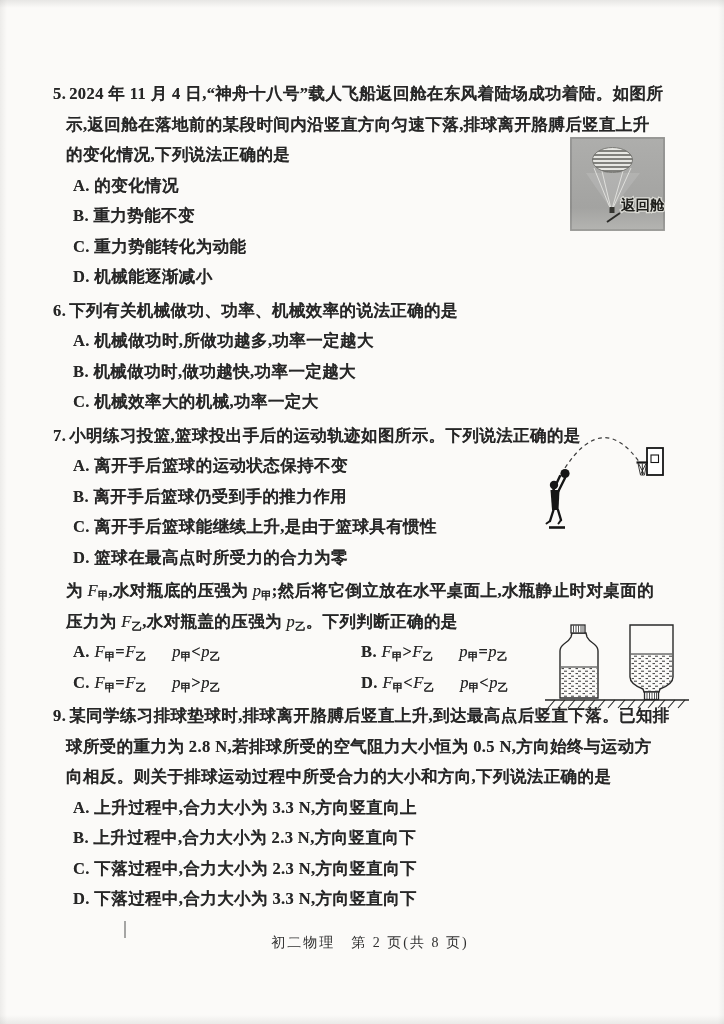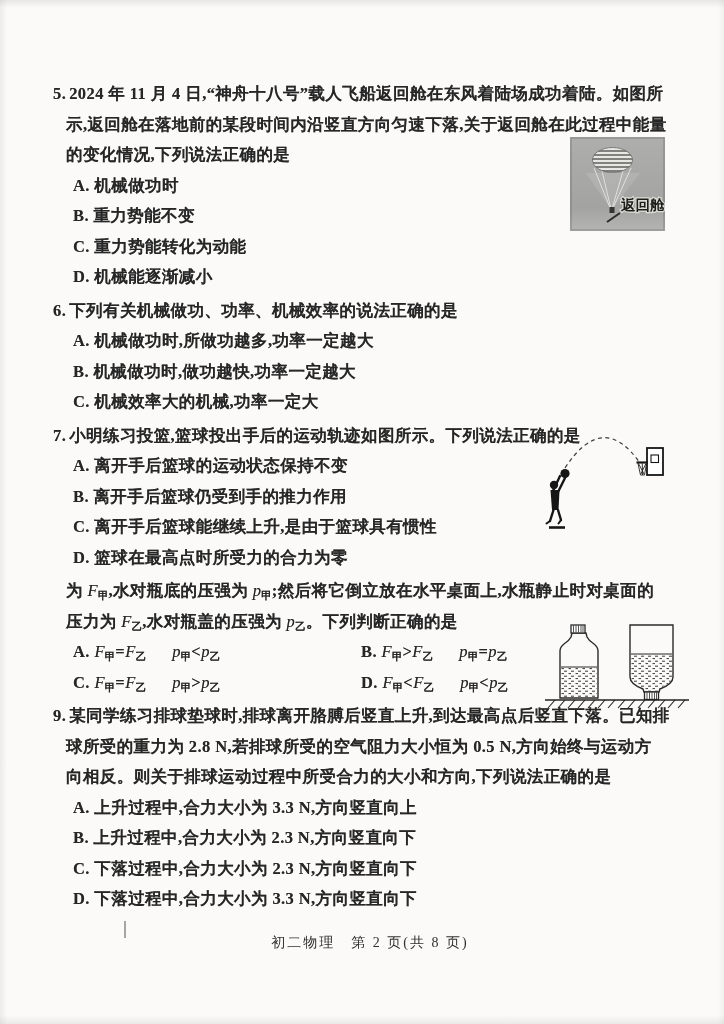--- a/index.html
+++ b/index.html
@@ -46,23 +46,23 @@
 </style>
 </head>
 <body>
 
 <div class="page">
 
   <div class="doc">
 
     <div class="q">
       <div class="ln"><span class="qnum">5.</span><span>2024 年 11 月 4 日,“神舟十八号”载人飞船返回舱在东风着陆场成功着陆。如图所</span></div>
-      <div class="ln cont">示,返回舱在落地前的某段时间内沿竖直方向匀速下落,关于返回舱在此过程中能量</div>
+      <div class="ln cont">示,返回舱在落地前的某段时间内沿竖直方向匀速下落,排球离开胳膊后竖直上升</div>
       <div class="ln cont">的变化情况,下列说法正确的是</div>
-      <div class="ln opt">A. 机械做功时</div>
+      <div class="ln opt">A. 的变化情况</div>
       <div class="ln opt">B. 重力势能不变</div>
       <div class="ln opt">C. 重力势能转化为动能</div>
       <div class="ln opt">D. 机械能逐渐减小</div>
     </div>
 
     <div class="q">
       <div class="ln"><span class="qnum">6.</span><span>下列有关机械做功、功率、机械效率的说法正确的是</span></div>
       <div class="ln opt">A. 机械做功时,所做功越多,功率一定越大</div>
       <div class="ln opt">B. 机械做功时,做功越快,功率一定越大</div>
       <div class="ln opt">C. 机械效率大的机械,功率一定大</div>

